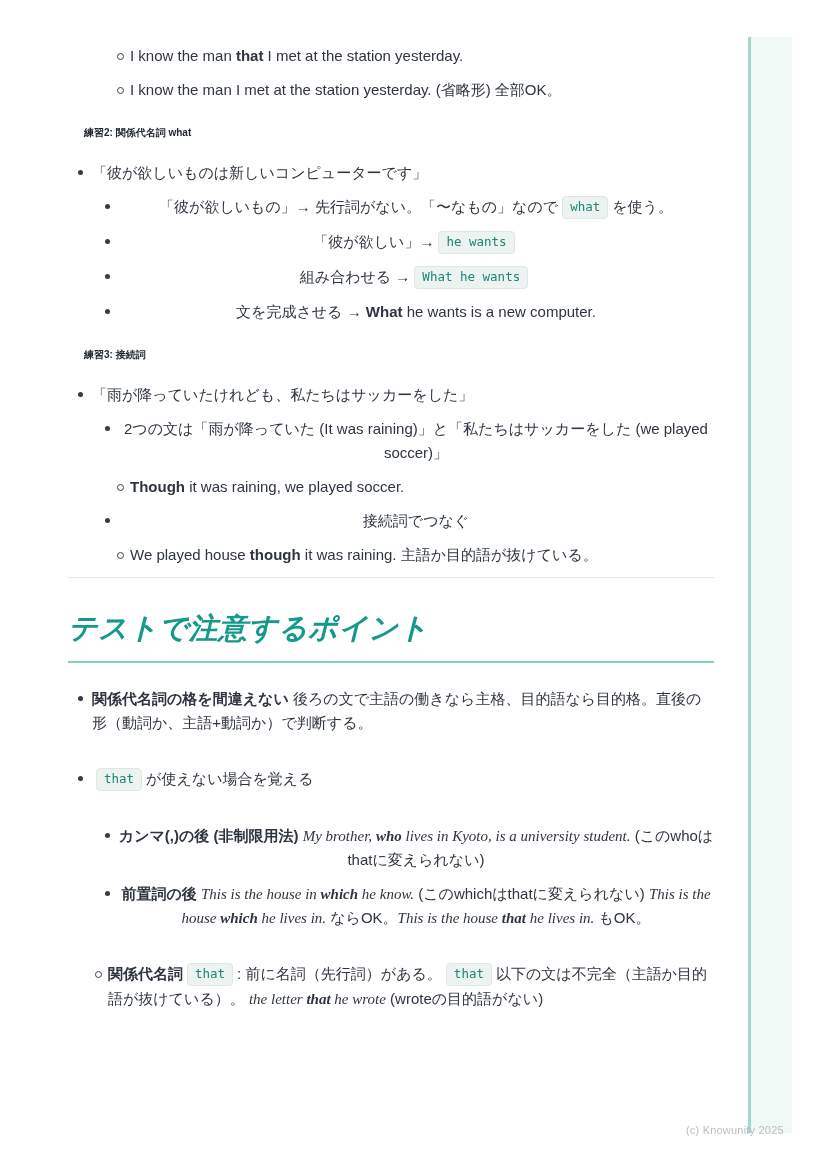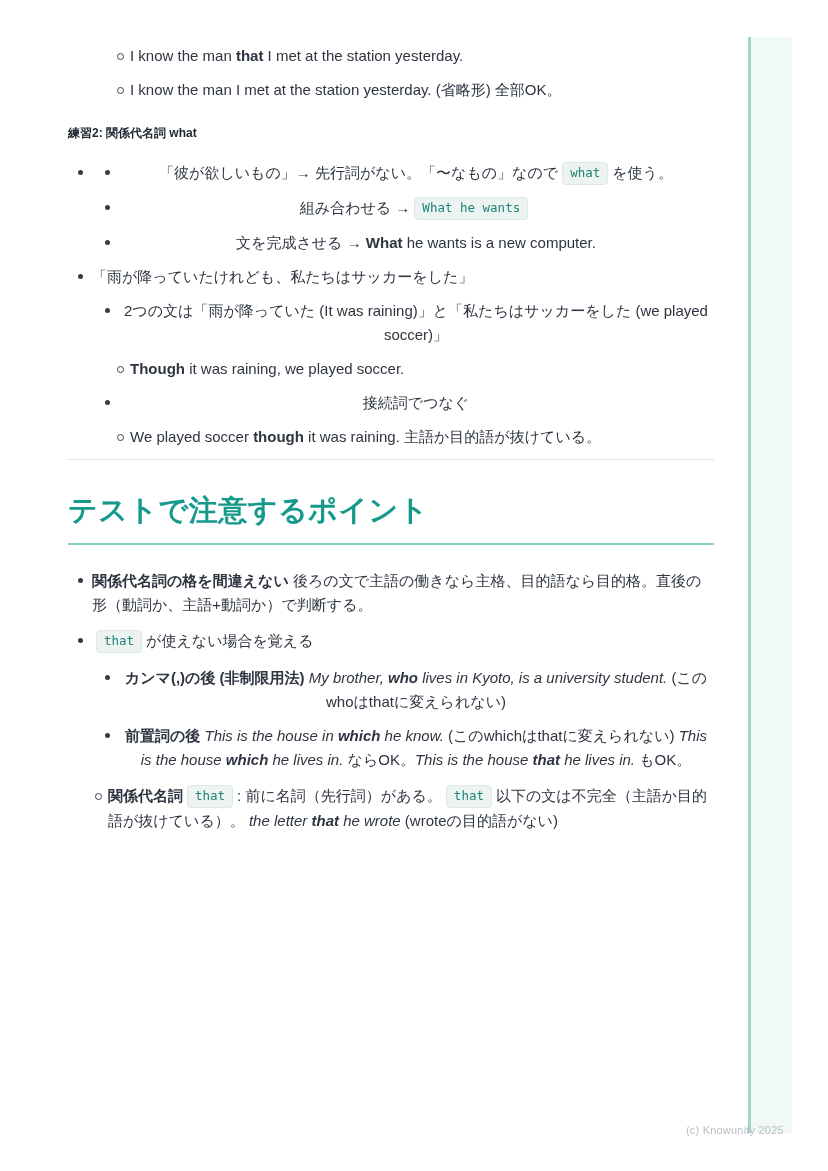--- a/index.html
+++ b/index.html
@@ -17,76 +17,78 @@
   }
   .item{position:relative;margin-bottom:10px;}
   .item .mk{position:absolute;top:9px;border-radius:50%;}
   .mk.disc{width:5px;height:5px;background:#343b46;}
   .mk.circle{width:5px;height:5px;background:#fff;border:1.5px solid #3a424d;}
   .lv1{padding-left:24px;} .lv1 .mk{left:10px;}
   .lv2{padding-left:50px;text-align:center;} .lv2 .mk{left:37px;}
   .lv3{padding-left:62px;} .lv3 .mk{left:49px;}
   .lv2c{padding-left:40px;} .lv2c .mk{left:27px;}
   .subhead{
-    font-size:12px;line-height:22px;font-weight:700;color:#1f2631;
-    margin:20px 0 17px;
+    font-size:10px;line-height:22px;font-weight:700;color:#1f2631;
+    margin:20px 16px 17px;
   }
   .h1wrap{
     border-bottom:2px solid #86cfc3;
     padding-bottom:13px;
     margin:30px 0 24px;
   }
   .h1wrap h1{
     margin:0;font-size:29px;line-height:40px;font-weight:700;
-    color:#14998a;letter-spacing:0.5px;
+    color:#14998a;letter-spacing:0.5px;font-style:italic;
   }
   .divider{border:none;border-top:1px solid #e4e5e5;margin:10px 0 0;}
   strong{font-weight:700;}
-  em{font-style:italic;}
+  em{font-style:italic;font-family:Liberation Serif, serif;}
   em.b{font-weight:700;font-style:italic;}
   code.badge{
     font-family:"DejaVu Sans Mono","Liberation Mono",monospace;
     font-size:12.5px;line-height:18px;
     color:#1d8579;background:#edf3f0;
     border:1px solid #dde8e3;border-radius:4px;
     padding:1px 7px 2px;margin:0 4px;
     white-space:nowrap;display:inline-block;position:relative;top:-1px;
   }
-  .gap{margin-top:12px;}
+  .gap{margin-top:32px;}
   .edge-band{
     position:absolute;left:748px;top:37px;width:41px;height:1096px;
     background:#f0f9f6;border-left:3px solid #a2d7cd;
   }
   .watermark{
     position:absolute;left:686px;top:1103px;z-index:5;
     font-size:11px;line-height:14px;color:#b9bec3;letter-spacing:0.2px;margin-top:20px;
   }
 </style>
 </head>
 <body>
 
 <div class="page">
   <div class="content" id="blocks">
       <div class="blist">
         <div class="item lv3"><span class="mk circle"></span><span>I know the man </span><strong>that</strong><span> I met at the station yesterday.</span></div>
         <div class="item lv3"><span class="mk circle"></span><span>I know the man I met at the station yesterday. (省略形) 全部OK。</span></div>
       </div>
       <div class="subhead">練習2: 関係代名詞 what</div>
       <div class="blist">
-        <div class="item lv1"><span class="mk disc"></span></div>
+        <div class="item lv1"><span class="mk disc"></span><span>「彼が欲しいものは新しいコンピューターです」</span></div>
         <div class="item lv2"><span class="mk disc"></span><span>「彼が欲しいもの」→ 先行詞がない。「〜なもの」なので</span><code class="badge">what</code><span>を使う。</span></div>
+        <div class="item lv2"><span class="mk disc"></span><span>「彼が欲しい」→</span><code class="badge">he wants</code></div>
         <div class="item lv2"><span class="mk disc"></span><span>組み合わせる →</span><code class="badge">What he wants</code></div>
         <div class="item lv2"><span class="mk disc"></span><span>文を完成させる → </span><strong>What</strong><span> he wants is a new computer.</span></div>
       </div>
+      <div class="subhead">練習3: 接続詞</div>
       <div class="blist">
         <div class="item lv1"><span class="mk disc"></span><span>「雨が降っていたけれども、私たちはサッカーをした」</span></div>
         <div class="item lv2"><span class="mk disc"></span><span>2つの文は「雨が降っていた (It was raining)」と「私たちはサッカーをした (we played soccer)」</span></div>
         <div class="item lv3"><span class="mk circle"></span><strong>Though</strong><span> it was raining, we played soccer.</span></div>
         <div class="item lv2"><span class="mk disc"></span><span>接続詞でつなぐ</span></div>
-        <div class="item lv3"><span class="mk circle"></span><span>We played soccer </span><strong>though</strong><span> it was raining. 主語か目的語が抜けている。</span></div>
+        <div class="item lv3"><span class="mk circle"></span><span>We played house </span><strong>though</strong><span> it was raining. 主語か目的語が抜けている。</span></div>
       </div>
       <hr class="divider">
       <div class="h1wrap">
         <h1>テストで注意するポイント</h1>
       </div>
       <div class="blist">
         <div class="item lv1"><span class="mk disc"></span><strong>関係代名詞の格を間違えない</strong><span> 後ろの文で主語の働きなら主格、目的語なら目的格。直後の形（動詞か、主語+動詞か）で判断する。</span></div>
         <div class="item lv1 gap"><span class="mk disc"></span><code class="badge">that</code><span>が使えない場合を覚える</span></div>
         <div class="item lv2 gap"><span class="mk disc"></span><strong>カンマ(,)の後 (非制限用法)</strong><span> </span><em>My brother, </em><em class="b">who</em><em> lives in Kyoto, is a university student.</em><span> (このwhoはthatに変えられない)</span></div>
         <div class="item lv2"><span class="mk disc"></span><strong>前置詞の後</strong><span> </span><em>This is the house in </em><em class="b">which</em><em> he know.</em><span> (このwhichはthatに変えられない) </span><em>This is the house </em><em class="b">which</em><em> he lives in.</em><span> ならOK。</span><em>This is the house </em><em class="b">that</em><em> he lives in.</em><span> もOK。</span></div>

